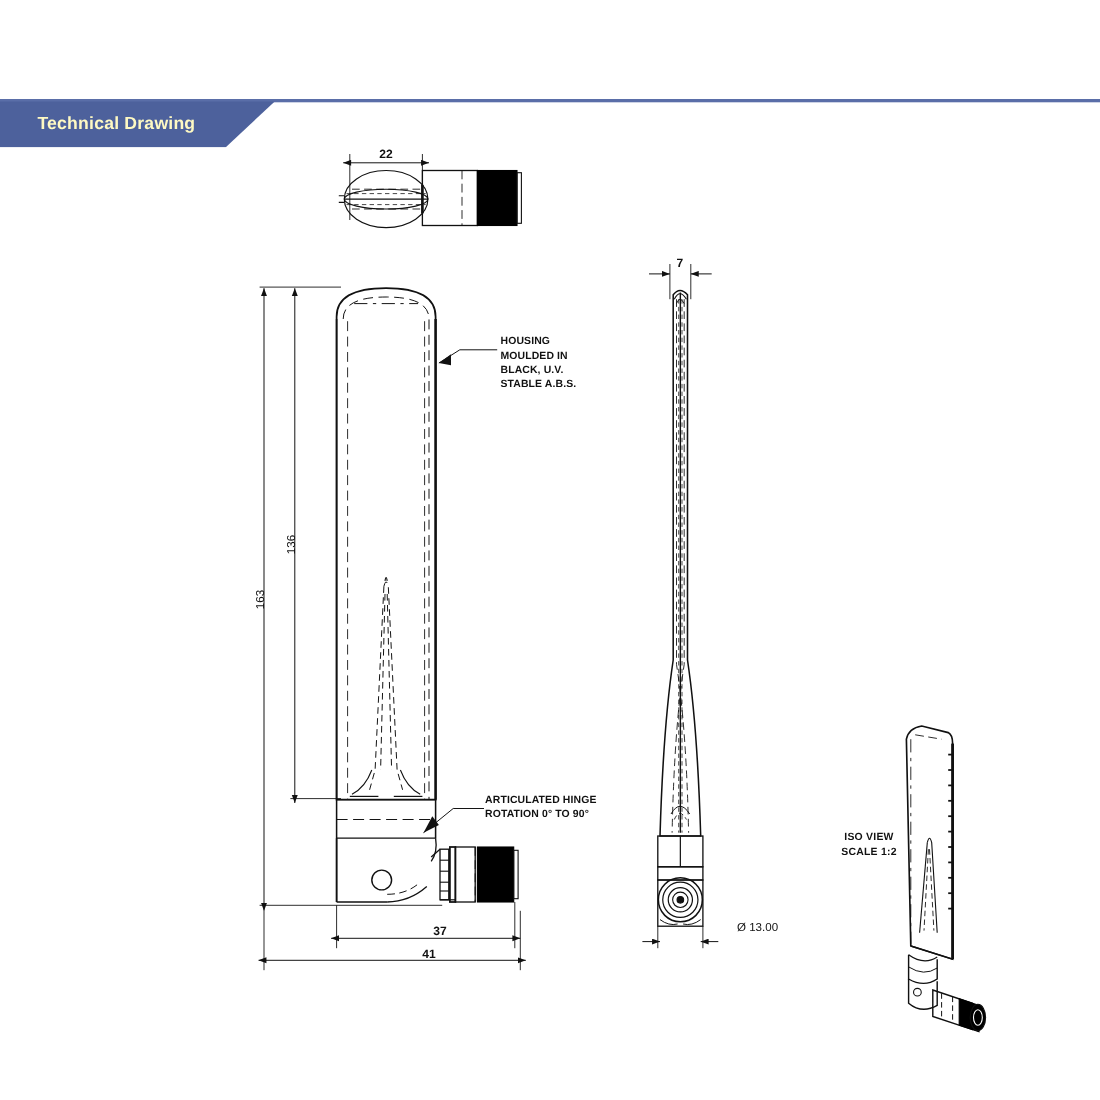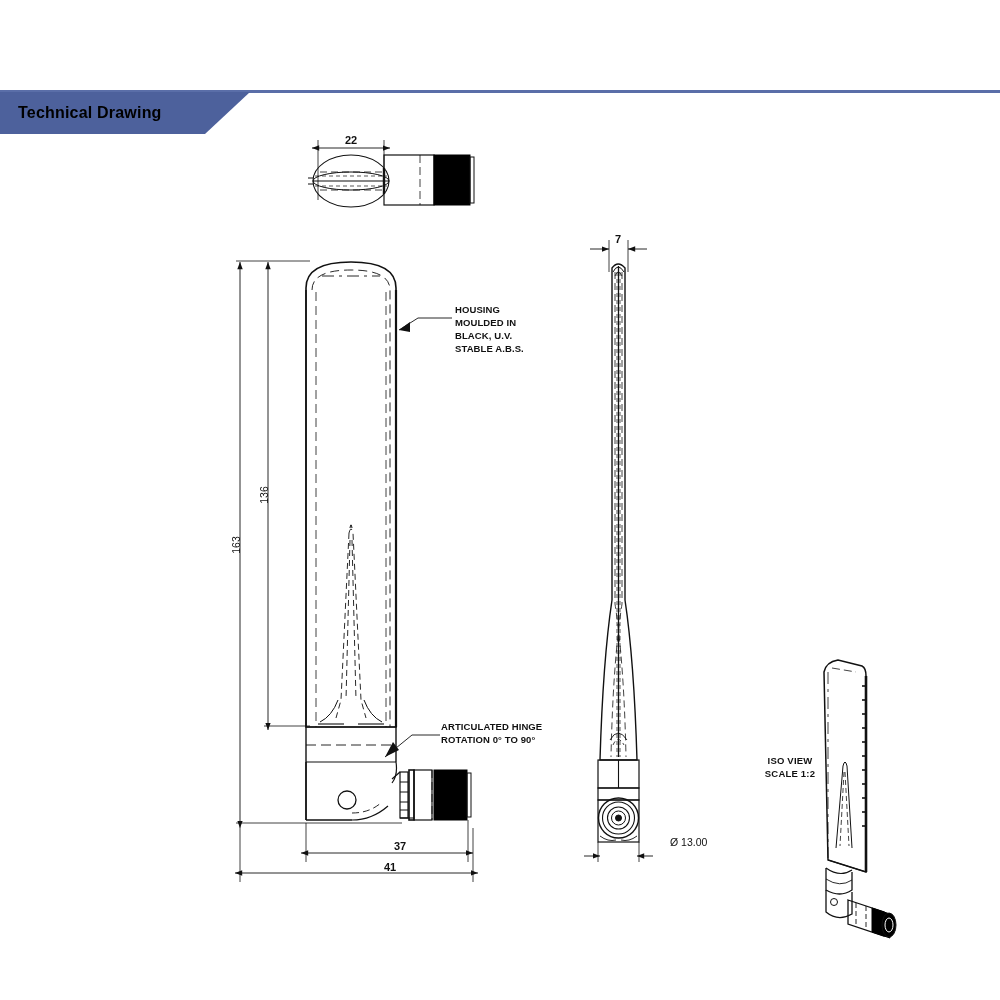--- a/index.html
+++ b/index.html
@@ -15,22 +15,22 @@
     position:absolute;left:0;top:90px;width:1000px;height:3px;
     background:#5a6ea8;
   }
   #banner{
     position:absolute;left:0;top:92px;width:250px;height:42px;
     background:#4d619c;
     clip-path:polygon(0 0, 250px 0, 205px 42px, 0 42px);
     display:flex;align-items:center;
   }
   #banner-title{
-    color:#000000;font-size:16px;font-weight:bold;
-    letter-spacing:.2px;margin-left:18px;white-space:nowrap;
+    color:#fef9c3;font-size:16px;font-weight:bold;
+    letter-spacing:.2px;margin-left:34px;white-space:nowrap;
   }
 
   
   #drawing{position:absolute;left:0;top:0;width:1000px;height:1000px;}
   #drawing svg{display:block;width:1000px;height:1000px;}
 
   .note{
     font-family:"Liberation Sans", sans-serif;
     font-size:9.5px;font-weight:bold;fill:#111;letter-spacing:.1px;
   }

